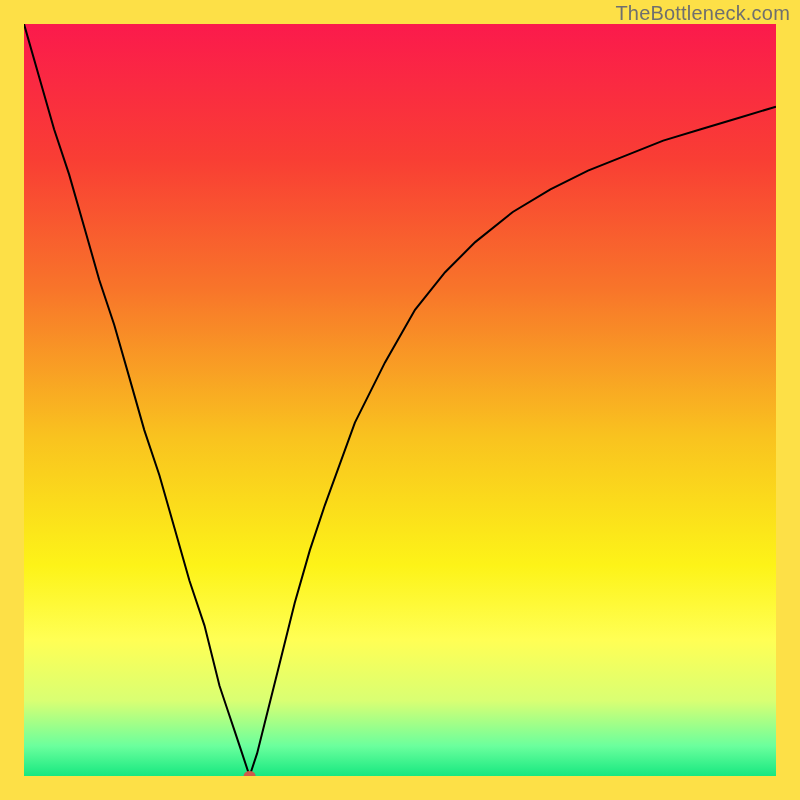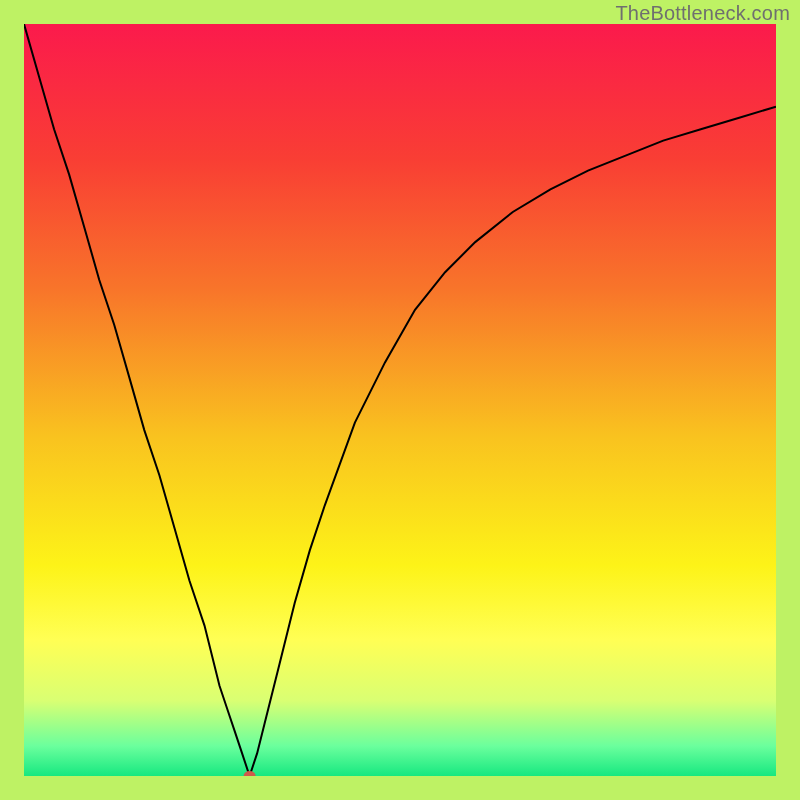--- a/index.html
+++ b/index.html
@@ -8,21 +8,21 @@
     width: 800px;
     height: 800px;
     background: #000;
     overflow: hidden;
     font-family: Arial, Helvetica, sans-serif;
   }
   .container {
     position: relative;
     width: 800px;
     height: 800px;
-    background: #bef264;
+    background: #fde047;
   }
   .watermark {
     position: absolute;
     top: 2px;
     right: 10px;
     color: #6f6f6f;
     font-size: 20px;
     font-weight: 500;
     letter-spacing: 0.2px;
     z-index: 20;

